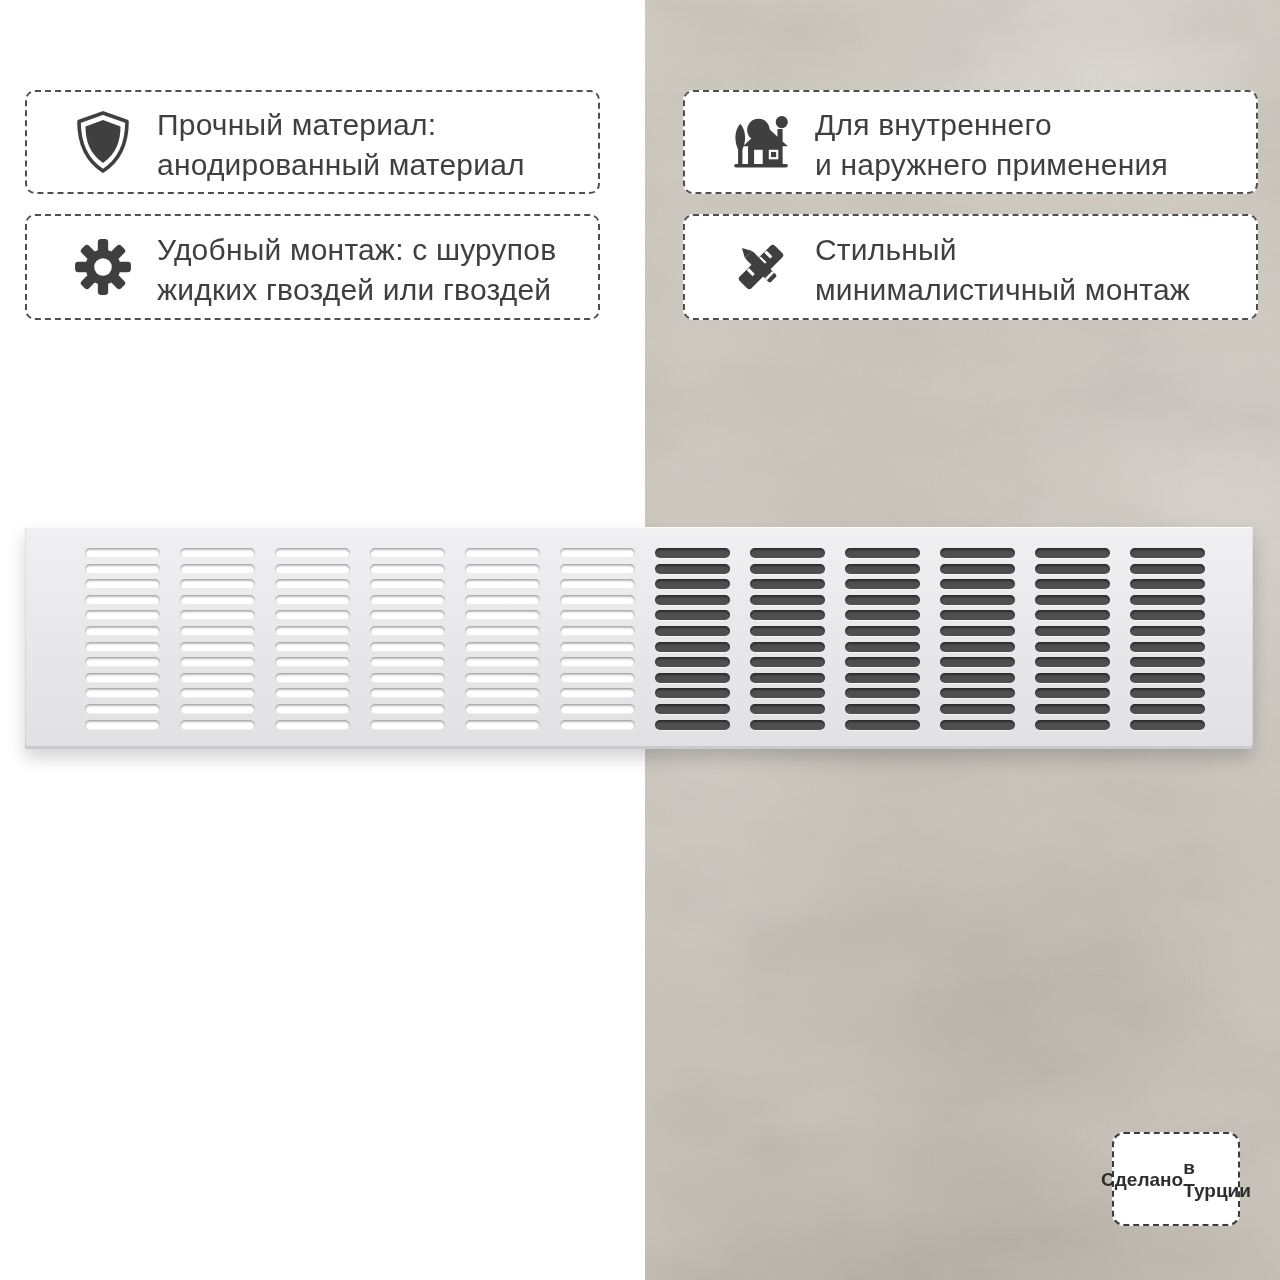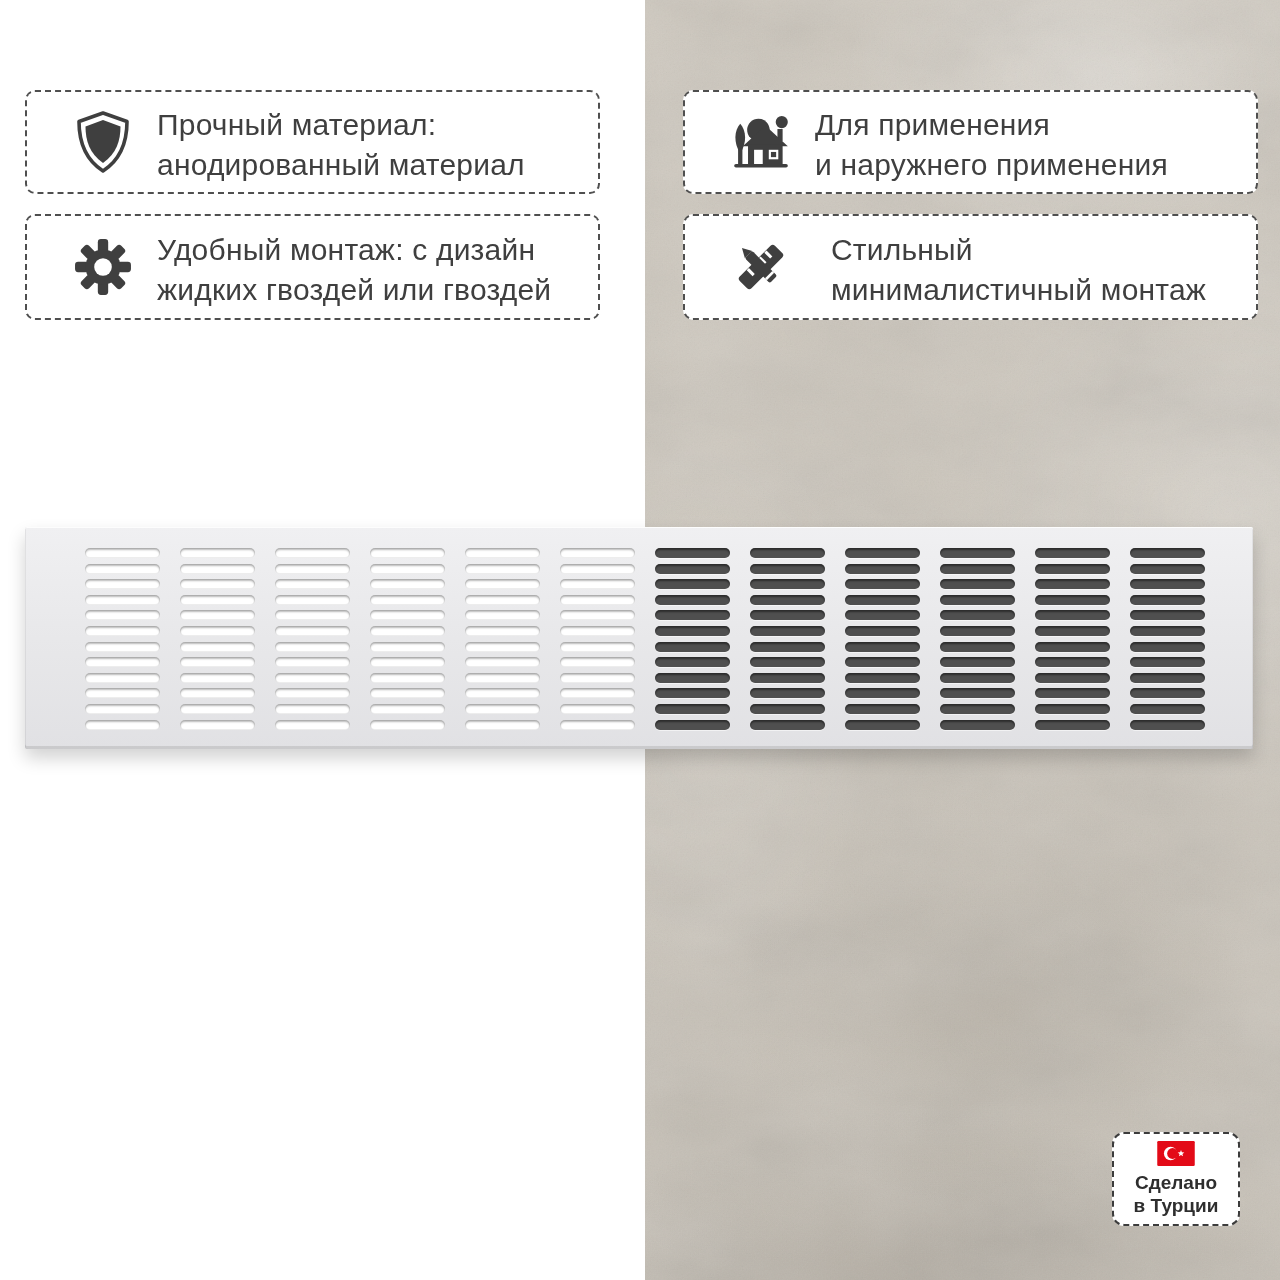--- a/index.html
+++ b/index.html
@@ -55,21 +55,21 @@
   }
   .slot.dark{
     background:#4f4f4f;
     box-shadow:inset 0 2px 2px rgba(0,0,0,0.45), 0 1px 0 rgba(255,255,255,0.55);
   }
 
   
   .badge{
     position:absolute;left:1112px;top:1132px;width:128px;height:94px;box-sizing:border-box;
     background:#ffffff;border:2px dashed #3c3c3c;border-radius:12px;
-    display:flex;flex-direction:column;align-items:center;justify-content:center;
+    display:flex;align-items:center;justify-content:center;
   }
   .badge-flag{margin-bottom:5px;display:block;}
   .badge-line{font-size:19px;line-height:23px;font-weight:700;color:#2e2e2e;}
 </style>
 </head>
 <body>
 
 <div class="canvas">
 
   <div class="bg-left"></div>
@@ -115,21 +115,21 @@
           <rect x="23" y="1" width="10" height="13" rx="3" transform="rotate(180 28 28)"></rect>
           <rect x="23" y="1" width="10" height="13" rx="3" transform="rotate(225 28 28)"></rect>
           <rect x="23" y="1" width="10" height="13" rx="3" transform="rotate(270 28 28)"></rect>
           <rect x="23" y="1" width="10" height="13" rx="3" transform="rotate(315 28 28)"></rect>
           <circle cx="28" cy="28" r="17"></circle>
           <circle cx="28" cy="28" r="8.5" fill="#ffffff"></circle>
         </g>
       </svg>
     </span>
     <div class="ftext">
-      <div>Удобный монтаж: с дизайн</div>
+      <div>Удобный монтаж: с шурупов</div>
       <div>жидких гвоздей или гвоздей</div>
     </div>
   </div>
 
   <div class="feature" style="left:683px;top:90px;">
     <span class="icon-wrap">
       <svg width="66" height="62" viewBox="0 0 74 66" xmlns="http://www.w3.org/2000/svg">
         <g fill="#3f3f3f">
           <circle cx="61" cy="10" r="7"></circle>
           <circle cx="34" cy="19" r="13"></circle>
@@ -139,26 +139,26 @@
           <polygon points="16,38 42,14 68,38"></polygon>
           <rect x="22" y="36" width="40" height="23"></rect>
           <rect x="29" y="42" width="10" height="17" fill="#ffffff"></rect>
           <rect x="46" y="42" width="11" height="11" fill="#ffffff"></rect>
           <rect x="48.5" y="44.5" width="6" height="6"></rect>
           <rect x="6" y="58.5" width="62" height="4" rx="2"></rect>
         </g>
       </svg>
     </span>
     <div class="ftext">
-      <div>Для применения</div>
+      <div>Для внутреннего</div>
       <div>и наружнего применения</div>
     </div>
   </div>
 
-  <div class="feature" style="left:683px;top:214px;height:106px;gap:16px;">
+  <div class="feature" style="left:683px;top:214px;height:106px;">
     <span class="icon-wrap">
       <svg width="58" height="58" viewBox="0 0 56 56" xmlns="http://www.w3.org/2000/svg">
         <g transform="rotate(45 28 28)">
           <rect x="20" y="4" width="16" height="48" rx="3" fill="#3f3f3f"></rect>
           <rect x="20.5" y="13" width="8" height="3" fill="#ffffff"></rect>
           <rect x="20.5" y="21" width="8" height="3" fill="#ffffff"></rect>
           <rect x="20.5" y="29" width="8" height="3" fill="#ffffff"></rect>
           <rect x="20.5" y="37" width="8" height="3" fill="#ffffff"></rect>
         </g>
         <g transform="rotate(-45 28 28)">

